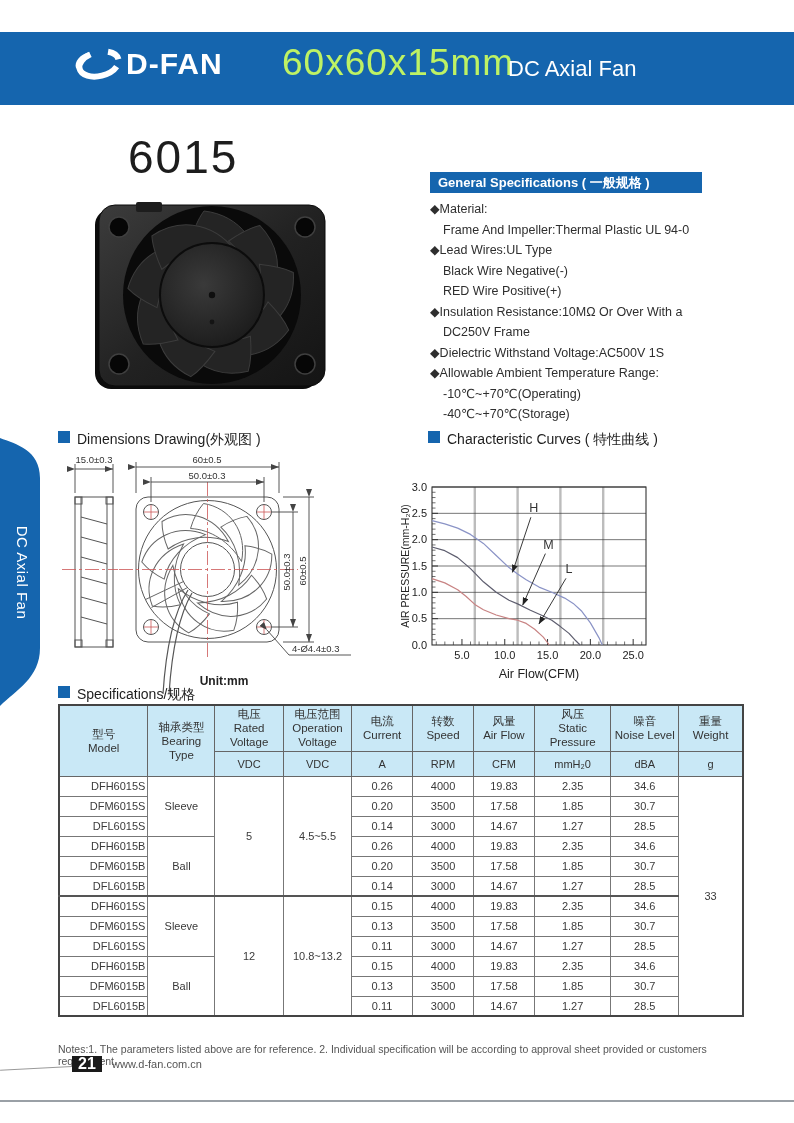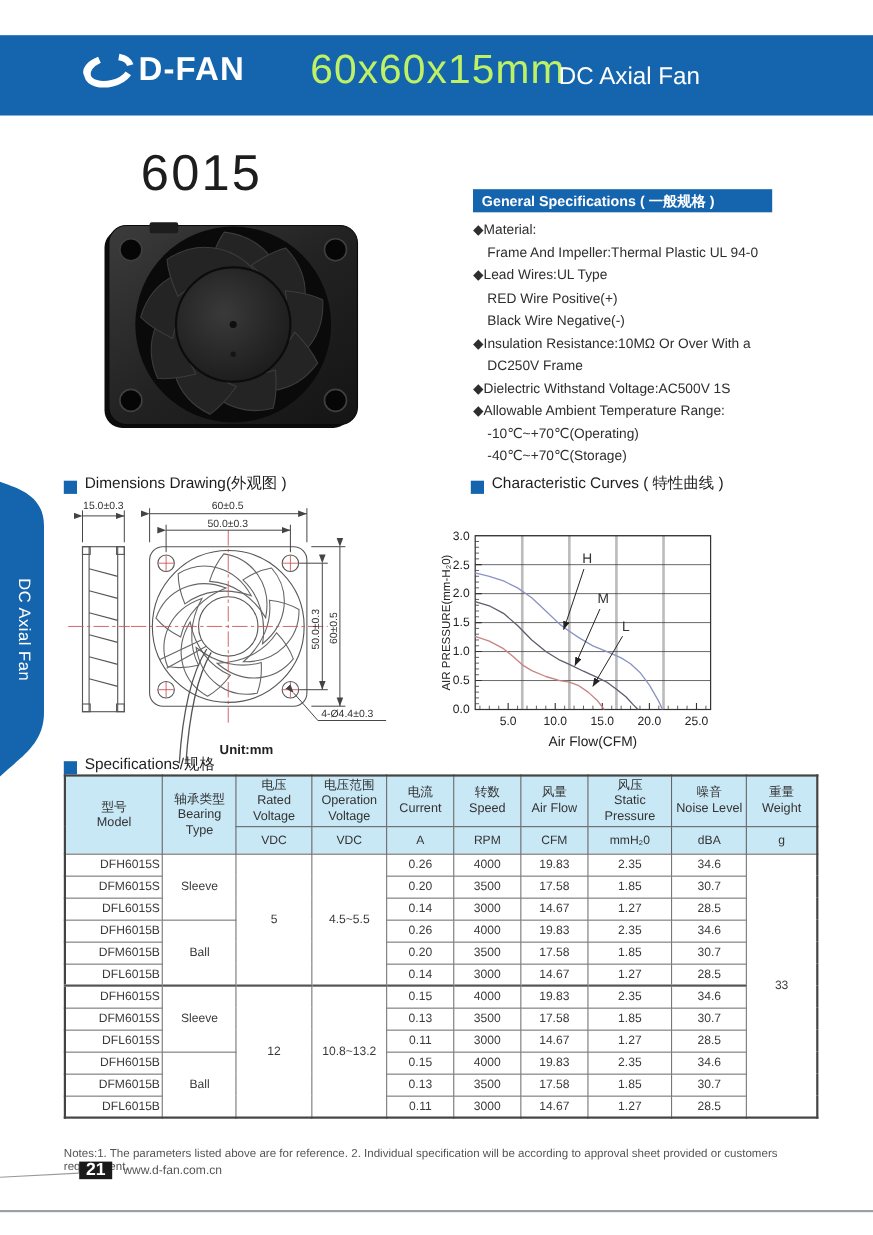--- a/index.html
+++ b/index.html
@@ -19,21 +19,21 @@
   
   .model-number { position:absolute; left:128px; top:130px; font-size:46px; font-weight:400; color:#1d1d1d; letter-spacing:2px; }
   .fan-photo { position:absolute; left:86px; top:196px; width:248px; height:198px; }
   
   .gs-bar { position:absolute; left:430px; top:172px; width:272px; height:21px; background:#1565ae;
             color:#fff; font-size:13px; font-weight:bold; line-height:21px; padding-left:8px; }
   .gs-list { position:absolute; left:430px; top:199px; width:335px; font-size:12.5px; color:#2e2e2e; }
   .gs-line { line-height:20.5px; padding-left:13px; text-indent:-13px; }
   .gs-line.cont { padding-left:13px; text-indent:0; }
   
-  .sec-title { position:absolute; font-size:14px; color:#1d1d1d; display:flex; align-items:flex-end; gap:7px; }
+  .sec-title { position:absolute; font-size:14px; color:#1d1d1d; display:flex; align-items:flex-start; gap:7px; }
   .sec-sq { width:12px; height:12px; background:#1565ae; display:inline-block; flex:0 0 auto; }
   
   .side-tab { position:absolute; left:0; top:432px; width:44px; height:280px; }
   .side-tab-label { position:absolute; left:-58px; top:132px; width:160px; text-align:center;
     transform:rotate(90deg); color:#fff; font-size:15px; letter-spacing:0.5px; }
   
   .dim-svg { position:absolute; left:46px; top:452px; }
   .chart-svg { position:absolute; left:398px; top:452px; }
   
   .spec-table { position:absolute; left:58px; top:704px; width:686px; border-collapse:collapse;
@@ -109,22 +109,22 @@
     <circle cx="219" cy="31" r="10" fill="#060606" stroke="#3f3f3f" stroke-width="1.5"></circle>
     <circle cx="33" cy="168" r="10" fill="#060606" stroke="#3f3f3f" stroke-width="1.5"></circle>
     <circle cx="219" cy="168" r="10" fill="#060606" stroke="#3f3f3f" stroke-width="1.5"></circle>
   </svg>
 
   <div class="gs-bar">General Specifications ( 一般规格 )</div>
   <div class="gs-list">
       <div class="gs-line">◆Material:</div>
       <div class="gs-line cont">Frame And Impeller:Thermal Plastic UL 94-0</div>
       <div class="gs-line">◆Lead Wires:UL Type</div>
+      <div class="gs-line cont">Black Wire Negative(-)</div>
       <div class="gs-line cont">RED Wire Positive(+)</div>
-      <div class="gs-line cont">Black Wire Negative(-)</div>
       <div class="gs-line">◆Insulation Resistance:10MΩ Or Over With a</div>
       <div class="gs-line cont">DC250V Frame</div>
       <div class="gs-line">◆Dielectric Withstand Voltage:AC500V 1S</div>
       <div class="gs-line">◆Allowable Ambient Temperature Range:</div>
       <div class="gs-line cont">-10℃~+70℃(Operating)</div>
       <div class="gs-line cont">-40℃~+70℃(Storage)</div>
     </div>
 
   <div class="sec-title" style="left:58px; top:431px;">
     <span class="sec-sq"></span>

